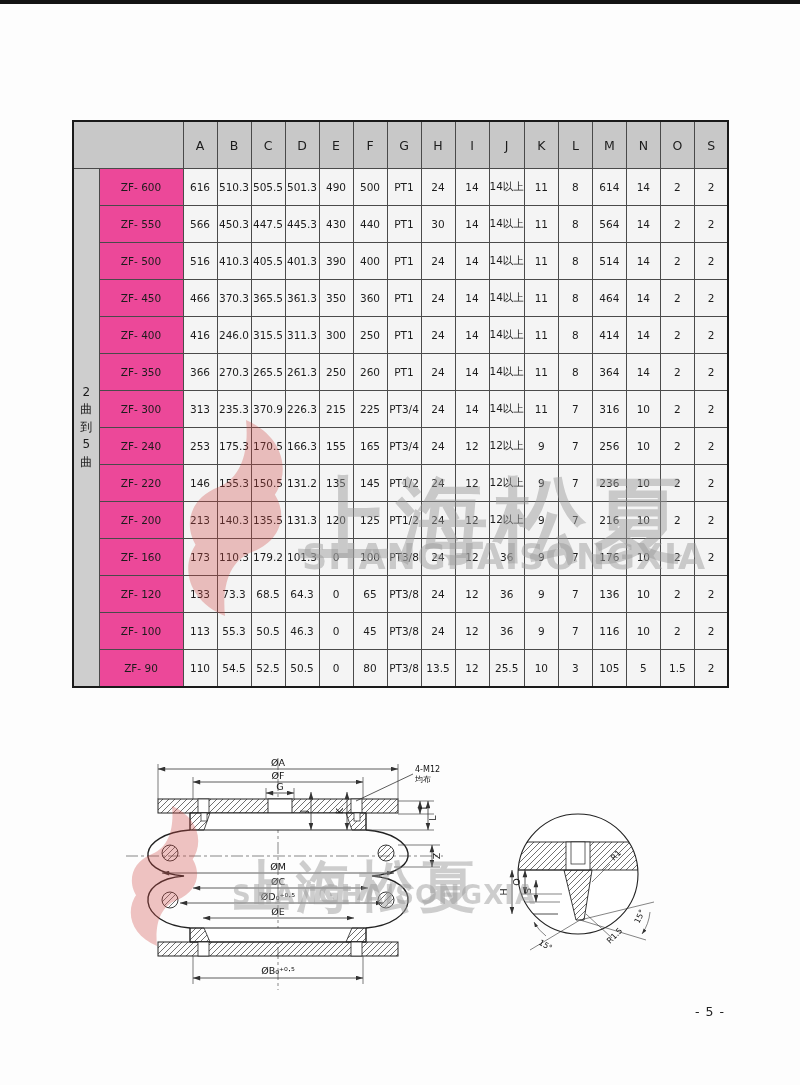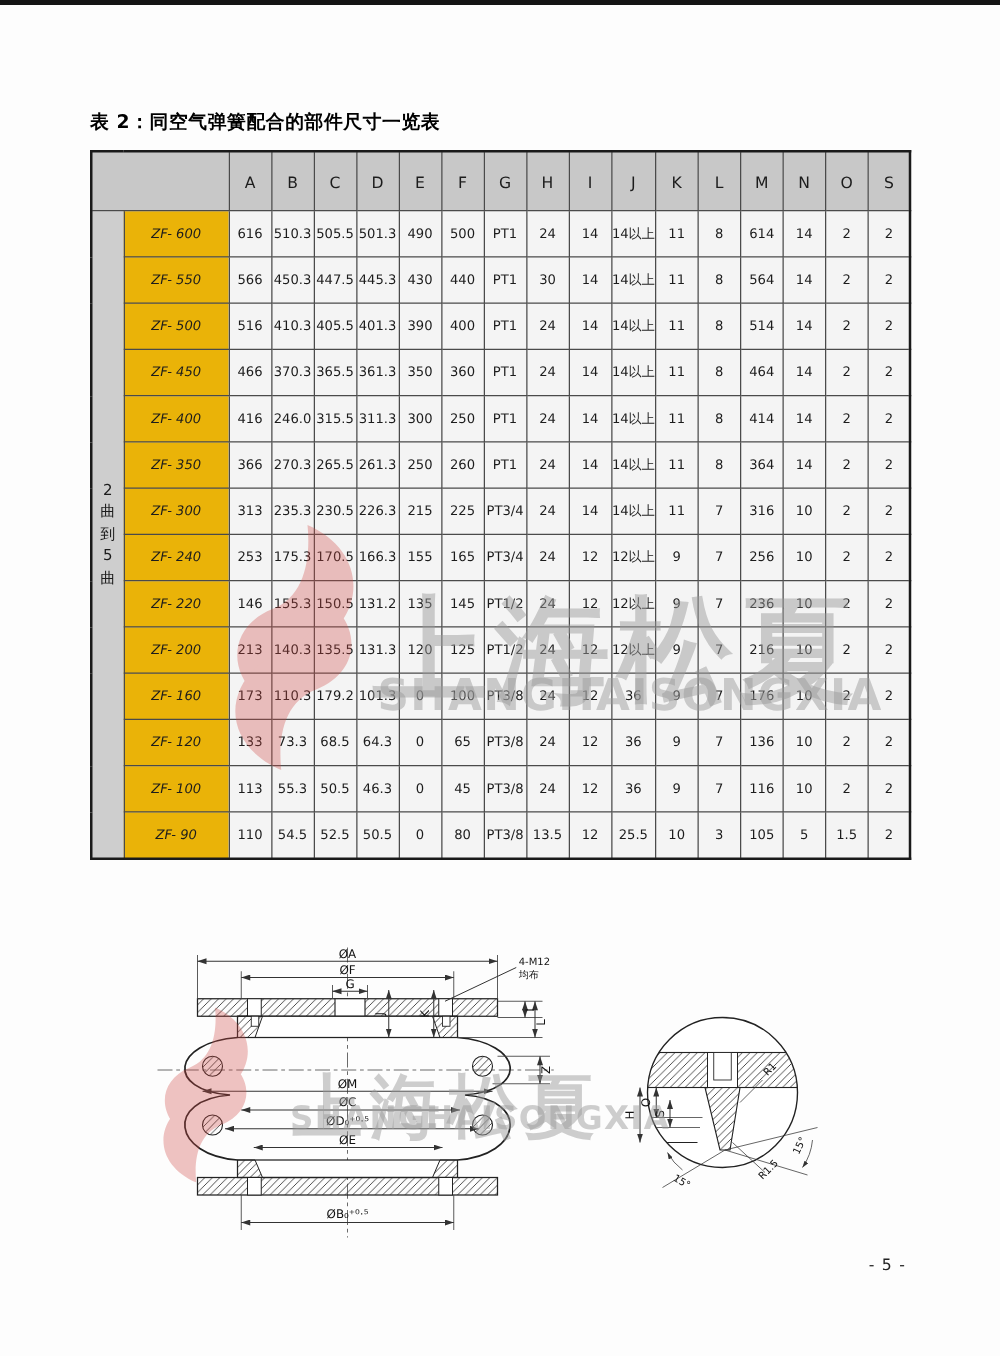--- a/index.html
+++ b/index.html
@@ -6,21 +6,21 @@
   .page{position:relative;width:800px;height:1085px;background:#fdfdfd;overflow:hidden;
         font-family:"DejaVu Sans","Liberation Sans",sans-serif;color:#1c1c1c;}
   .top-strip{position:absolute;top:0;left:0;width:800px;height:4px;background:#141414;}
   .title{position:absolute;left:72px;top:88px;margin:0;font-size:15px;font-weight:bold;color:#000;letter-spacing:0.5px;}
   table.spec{position:absolute;left:72px;top:120px;border-collapse:collapse;table-layout:fixed;
              border:2px solid #1a1a1a;z-index:2;}
   table.spec th,table.spec td{border:1px solid #4a4a4a;text-align:center;vertical-align:middle;
              font-weight:normal;padding:0;color:#1c1c1c;}
   table.spec thead th{height:46px;background:#c8c8c8;font-size:12.5px;}
   table.spec td{height:36px;background:#f4f4f4;font-size:10.5px;white-space:nowrap;}
-  table.spec th.model{background:#eab308;font-size:10.5px;white-space:nowrap;font-style:italic;}
+  table.spec th.model{background:#ec4899;font-size:10.5px;white-space:nowrap;}
   table.spec th.group{background:#cecece;}
   table.spec th.corner{background:#c8c8c8;}
   .vtext{width:14px;margin:2px auto;font-size:12px;line-height:1.45;word-break:break-all;}
   .diagram{position:absolute;left:98px;top:744px;width:600px;height:255px;z-index:2;}
   .dsvg text{font-size:9.5px;fill:#111;}
   .dsvg .small{font-size:8px;}
   .watermark{position:absolute;pointer-events:none;z-index:6;}
   .wm-cn{font-weight:bold;color:#9b9b9b;opacity:0.48;letter-spacing:6px;line-height:1;margin-top:37px;}
   .wm-en{font-weight:bold;color:#9b9b9b;opacity:0.48;letter-spacing:1px;line-height:1;}
   .wm-red{opacity:0.32;}
@@ -30,21 +30,20 @@
   .wm-cn-2{left:234px;top:822px;font-size:56px;}
   .wm-en-2{left:232px;top:882px;font-size:26px;}
   .wm-red-2{left:112px;top:806px;}
   .page-number{position:absolute;left:695px;top:1004px;font-size:12.5px;color:#222;letter-spacing:1px;}
 </style>
 </head>
 <body>
 
 <div class="page">
   <div class="top-strip"></div>
-  <h1 class="title">表 2：同空气弹簧配合的部件尺寸一览表</h1>
 
   <table class="spec">
       <colgroup>
         <col style="width: 26px;">
         <col style="width: 84px;">
         <col style="width: 34px;">
         <col style="width: 34px;">
         <col style="width: 34px;">
         <col style="width: 34px;">
         <col style="width: 34px;">
@@ -196,21 +195,21 @@
           <td>8</td>
           <td>364</td>
           <td>14</td>
           <td>2</td>
           <td>2</td>
         </tr>
         <tr>
           <th class="model">ZF- 300</th>
           <td>313</td>
           <td>235.3</td>
-          <td>230.5</td>
+          <td>370.9</td>
           <td>226.3</td>
           <td>215</td>
           <td>225</td>
           <td>PT3/4</td>
           <td>24</td>
           <td>14</td>
           <td>14以上</td>
           <td>11</td>
           <td>7</td>
           <td>316</td>

